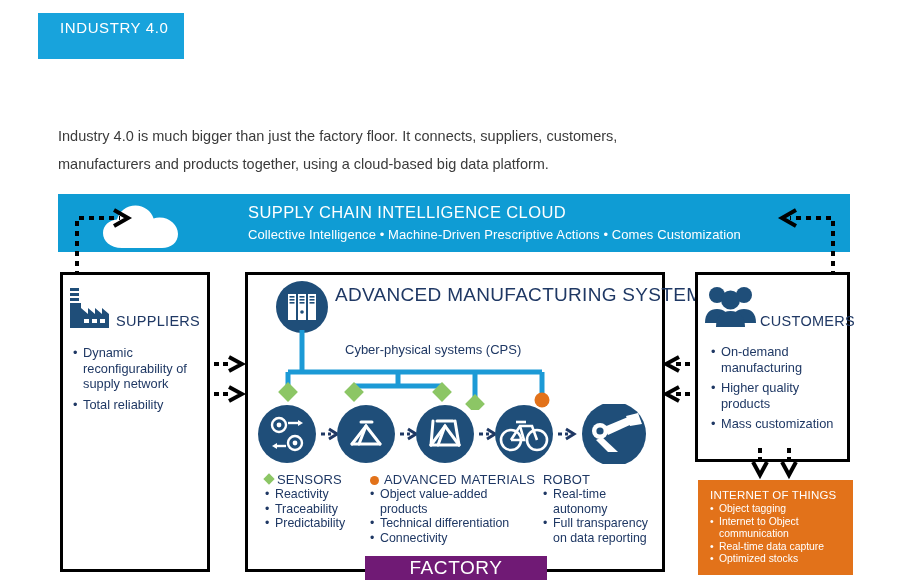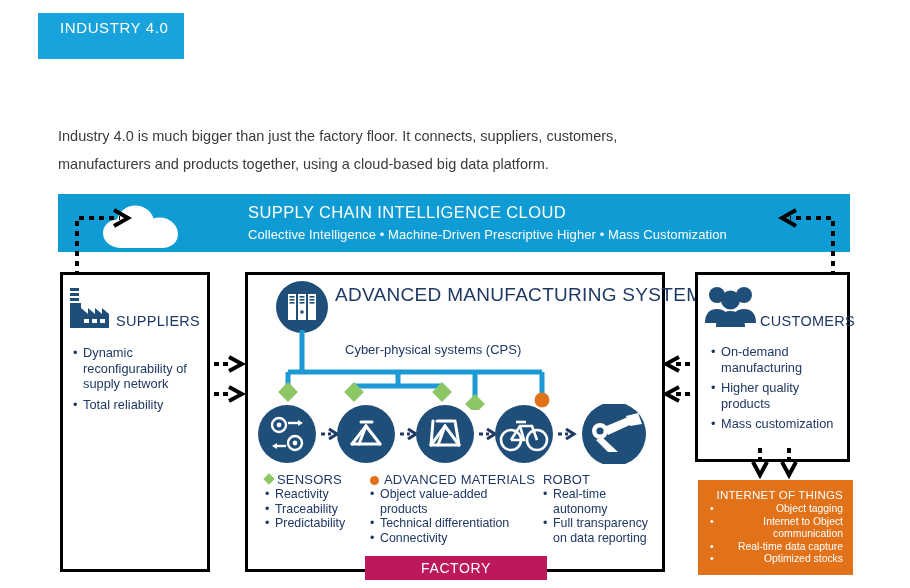--- a/index.html
+++ b/index.html
@@ -60,29 +60,29 @@
   }
   .bullets { position:absolute; color:#1F3864; font-size:12.8px; line-height:15.5px; }
   .bullets .b { position:relative; padding-left:11px; margin-bottom:5px; }
   .bullets .b:before {
     content:"\2022"; position:absolute; left:1px; top:0; color:#1F3864;
   }
 
   
   .factorybar {
     position:absolute; left:365px; top:556px; width:182px; height:24px;
-    background:#be185d; color:#fff; font-size:14px;
+    background:#701a75; color:#fff; font-size:19px;
     display:flex; align-items:center; justify-content:center;
     letter-spacing:.6px;
   }
 
   
   #iot-box {
     position:absolute; left:698px; top:480px; width:155px; height:95px;
-    background:#E2721A; padding:9px 10px 16px 12px;text-align:right;
+    background:#E2721A; padding:9px 10px 16px 12px;
   }
   #iot-box .iot-title { color:#fff; font-size:11.5px; letter-spacing:.2px; margin-bottom:2px;}
   #iot-box .ib { color:#fff; font-size:10.4px; line-height:12.6px; position:relative; padding-left:9px; }
   #iot-box .ib:before { content:"\2022"; position:absolute; left:0; top:0; }
 
   
   .legend-col { position:absolute; color:#1F3864; }
   .legend-title { font-size:13px; letter-spacing:.2px; white-space:nowrap; }
   .legend-title .swatch-d {
     display:inline-block; width:8px; height:8px; background:#8CC665;
@@ -109,21 +109,21 @@
 
   <div class="cloudbar"></div>
 
   <svg class="cloud-ico" viewBox="0 0 88 48">
     <path fill="#ffffff" d="M22,46 C10,46 3,39 3,31 C3,23.5 9.5,18 17,17.6 C19,9.5 26.5,3.5 35.5,3.5
       C44,3.5 51.2,9 53.6,16.6 C55.4,15.8 57.4,15.4 59.5,15.4 C70,15.4 78,23 78,32
       C78,40.5 71,46 62,46 Z"></path>
   </svg>
 
   <div class="cloud-title">SUPPLY CHAIN INTELLIGENCE CLOUD</div>
-  <div class="cloud-sub">Collective Intelligence • Machine-Driven Prescriptive Higher • Mass Customization</div>
+  <div class="cloud-sub">Collective Intelligence • Machine-Driven Prescriptive Actions • Comes Customization</div>
 
   <svg class="elbow" style="left:62px; top:200px; width:80px; height:76px;" viewBox="0 0 80 76">
     <path d="M15,76 L15,18 L58,18" stroke="#000" stroke-width="4" fill="none" stroke-dasharray="5,5"></path>
     <path d="M52,10 L66,18 L52,26" stroke="#000" stroke-width="4" fill="none" stroke-linejoin="miter"></path>
   </svg>
 
   <svg class="elbow" style="left:768px; top:200px; width:80px; height:76px;" viewBox="0 0 80 76">
     <path d="M65,76 L65,18 L22,18" stroke="#000" stroke-width="4" fill="none" stroke-dasharray="5,5"></path>
     <path d="M28,10 L14,18 L28,26" stroke="#000" stroke-width="4" fill="none" stroke-linejoin="miter"></path>
   </svg>

